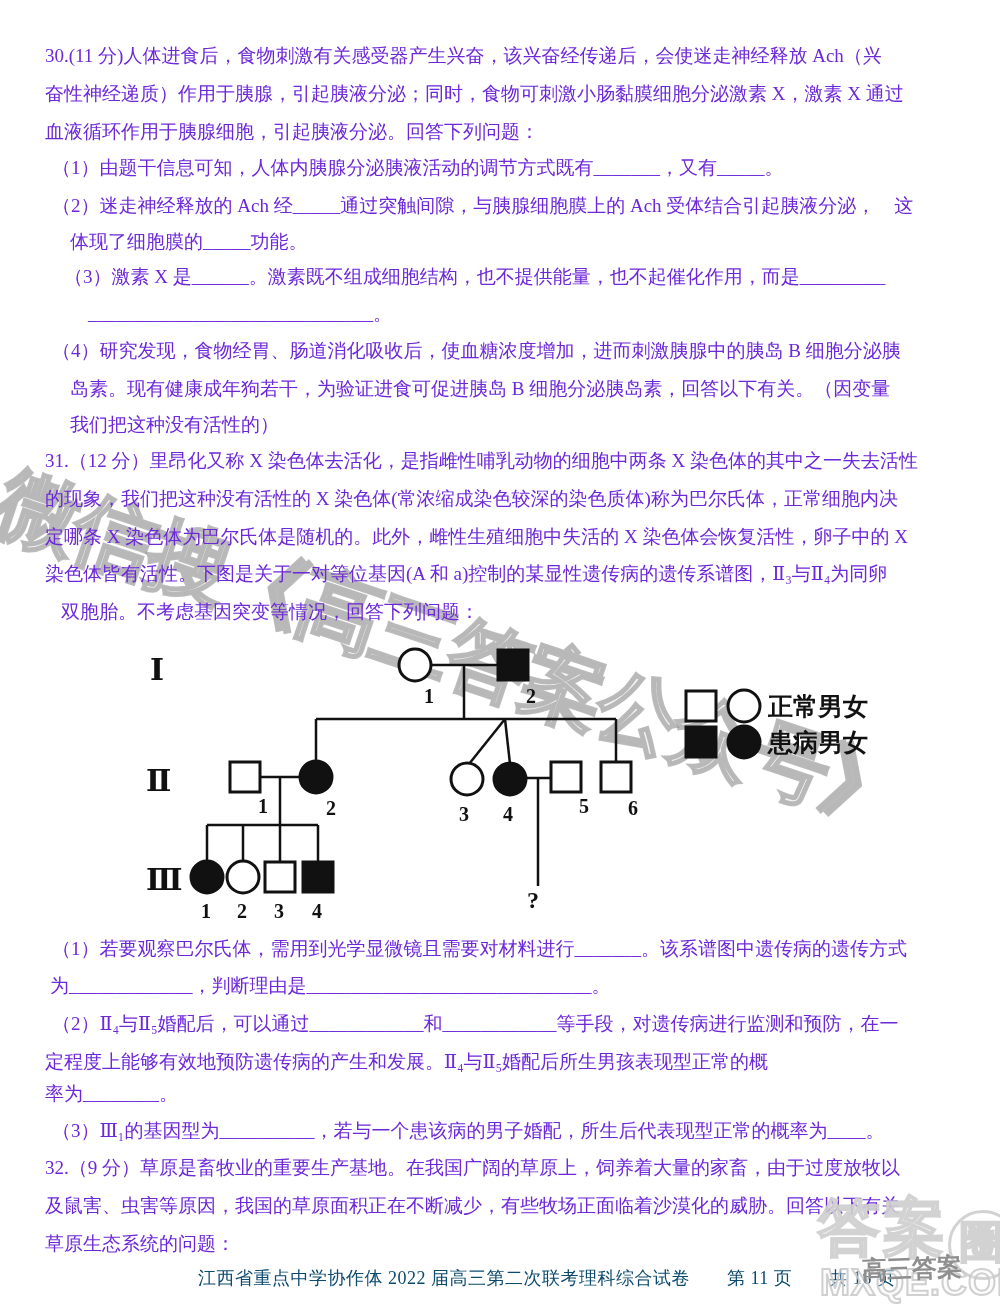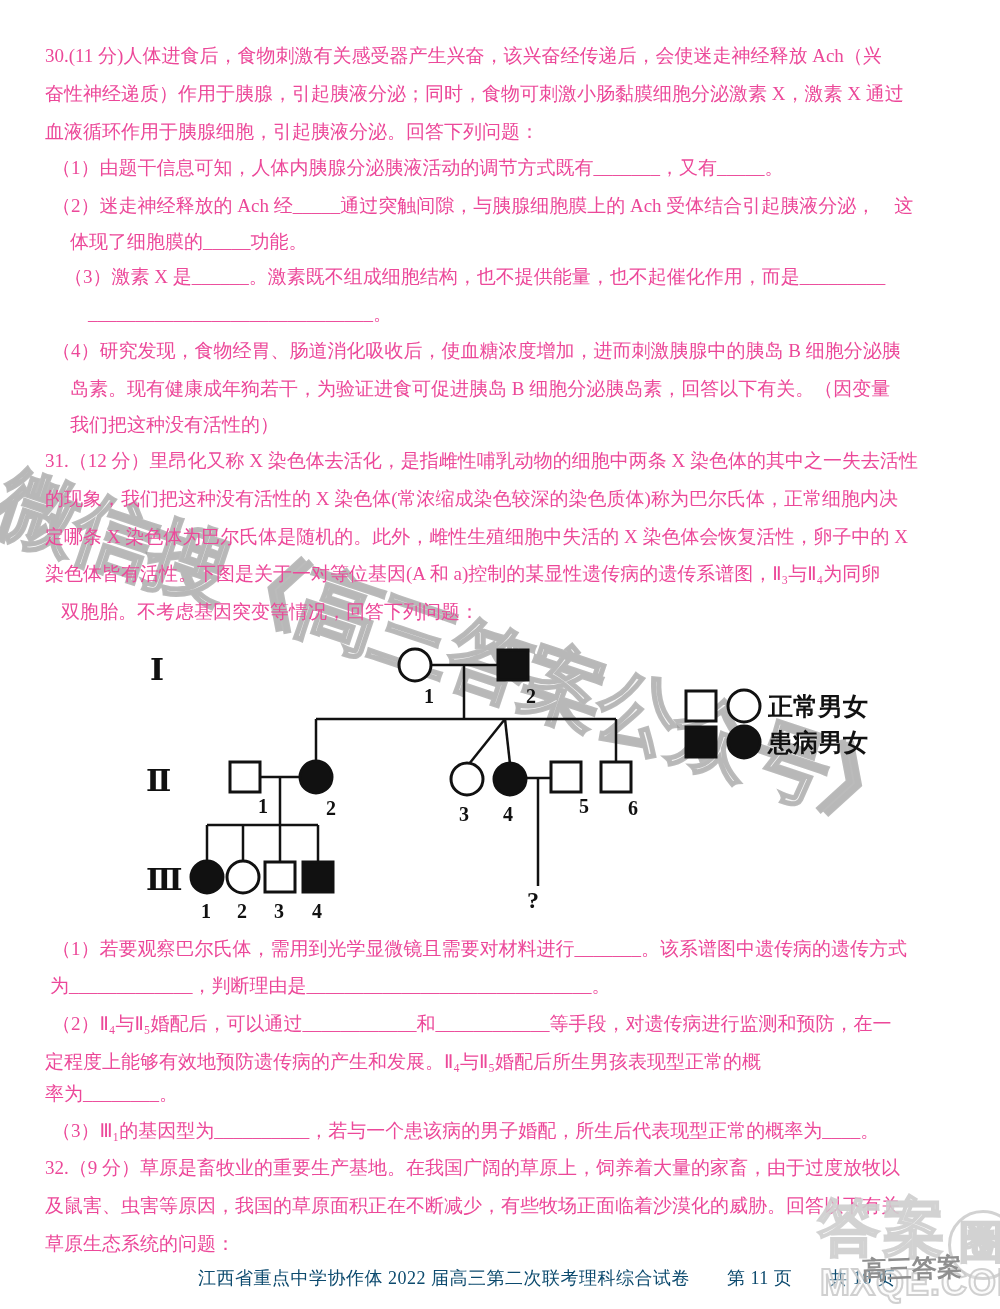--- a/index.html
+++ b/index.html
@@ -5,21 +5,21 @@
 <style>
   html,body{margin:0;padding:0;}
   body{
     width:1000px;height:1309px;position:relative;background:#ffffff;
     font-family:"Liberation Serif","DejaVu Serif",serif;color:#1c1c1c;overflow:hidden;
   }
   .page{position:absolute;left:0;top:0;width:1000px;height:1309px;}
   
   .tline{
     position:absolute;font-size:19px;line-height:1.15;white-space:nowrap;
-    color:#ec4899;z-index:3;font-family:Liberation Serif, serif;
+    color:#6d28d9;z-index:3;
   }
   
   .wm-diagonal{
     position:absolute;left:18px;top:448px;z-index:1;white-space:nowrap;
     font-size:82px;font-weight:bold;letter-spacing:-3px;
     transform:rotate(18.5deg);transform-origin:0 0;
     color:rgba(190,190,190,0.16);
     -webkit-text-stroke:2.5px rgba(150,150,150,0.65);
   }
   

